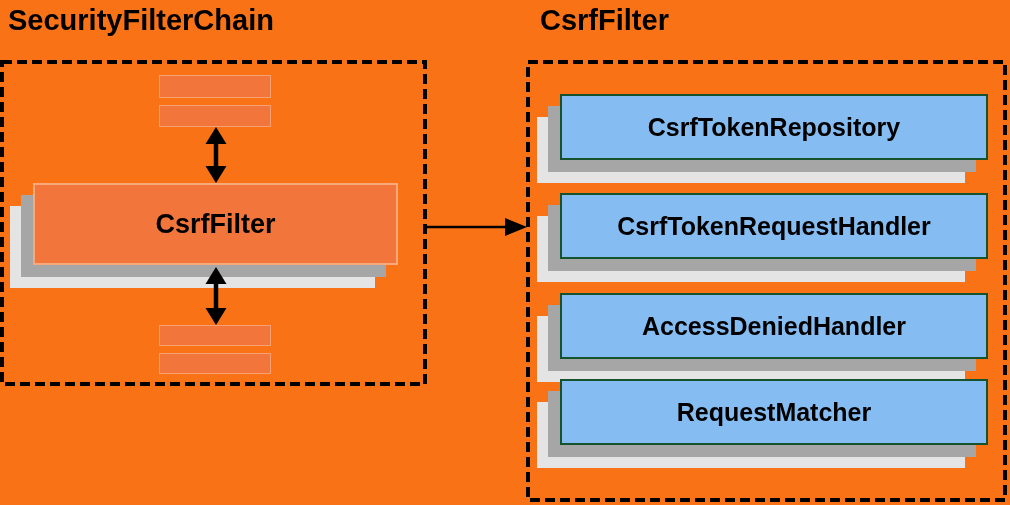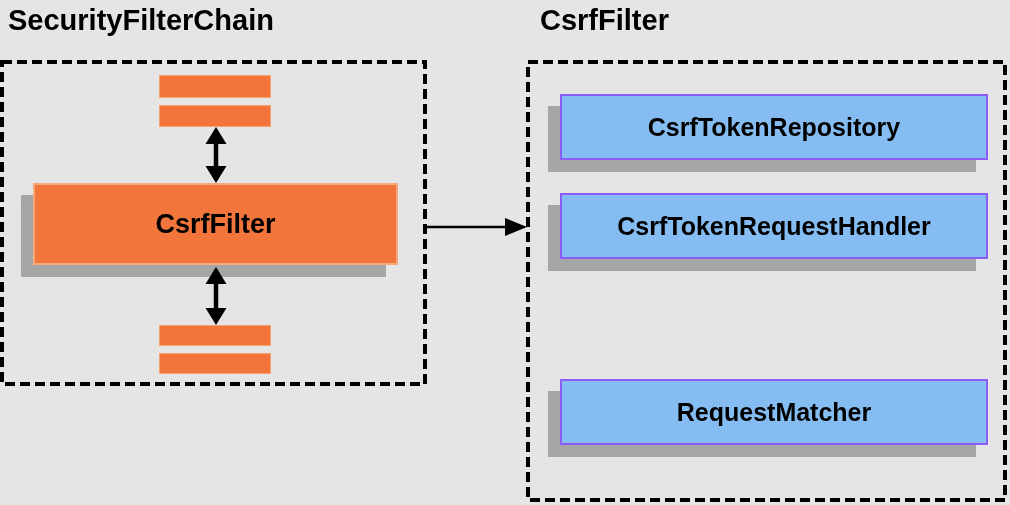--- a/index.html
+++ b/index.html
@@ -4,21 +4,21 @@
 <style>
   * { margin: 0; padding: 0; box-sizing: border-box; }
   body {
     font-family: "Liberation Sans", sans-serif;
     background: #ffffff;
   }
   .canvas {
     position: relative;
     width: 1010px;
     height: 505px;
-    background: #e5e5e5;
+    background: #f97316;
     overflow: hidden;
   }
   .title {
     position: absolute;
     top: 4px;
     font-size: 29px;
     font-weight: bold;
     color: #000000;
     letter-spacing: 0px;
     white-space: nowrap;
@@ -56,21 +56,21 @@
     color: #000000;
     text-align: center;
   }
   .face-orange {
     background: #F2763B;
     border: 2px solid #F8A97B;
     font-size: 27px;
   }
   .face-blue {
     background: #85BDF2;
-    border: 2px solid #8b5cf6;
+    border: 2px solid #14532d;
     font-size: 25px;
   }
 
   .orange-main { left: 33px; top: 183px; width: 365px; height: 82px; }
 
   .comp { left: 560px; width: 428px; height: 66px; }
   .comp1 { top: 94px; }
   .comp2 { top: 193px; text-decoration: underline; }
   .comp3 { top: 293px; }
   .comp4 { top: 379px; }
@@ -127,20 +127,25 @@
     <div class="shadow shadow-dark"></div>
     <div class="face face-blue">CsrfTokenRepository</div>
   </div>
 
   <div class="box-wrap comp comp2">
     <div class="shadow shadow-light"></div>
     <div class="shadow shadow-dark"></div>
     <div class="face face-blue">CsrfTokenRequestHandler</div>
   </div>
 
+  <div class="box-wrap comp comp3">
+    <div class="shadow shadow-light"></div>
+    <div class="shadow shadow-dark"></div>
+    <div class="face face-blue">AccessDeniedHandler</div>
+  </div>
 
   <div class="box-wrap comp comp4">
     <div class="shadow shadow-light"></div>
     <div class="shadow shadow-dark"></div>
     <div class="face face-blue">RequestMatcher</div>
   </div>
 
 </div>
 
 </body></html>

